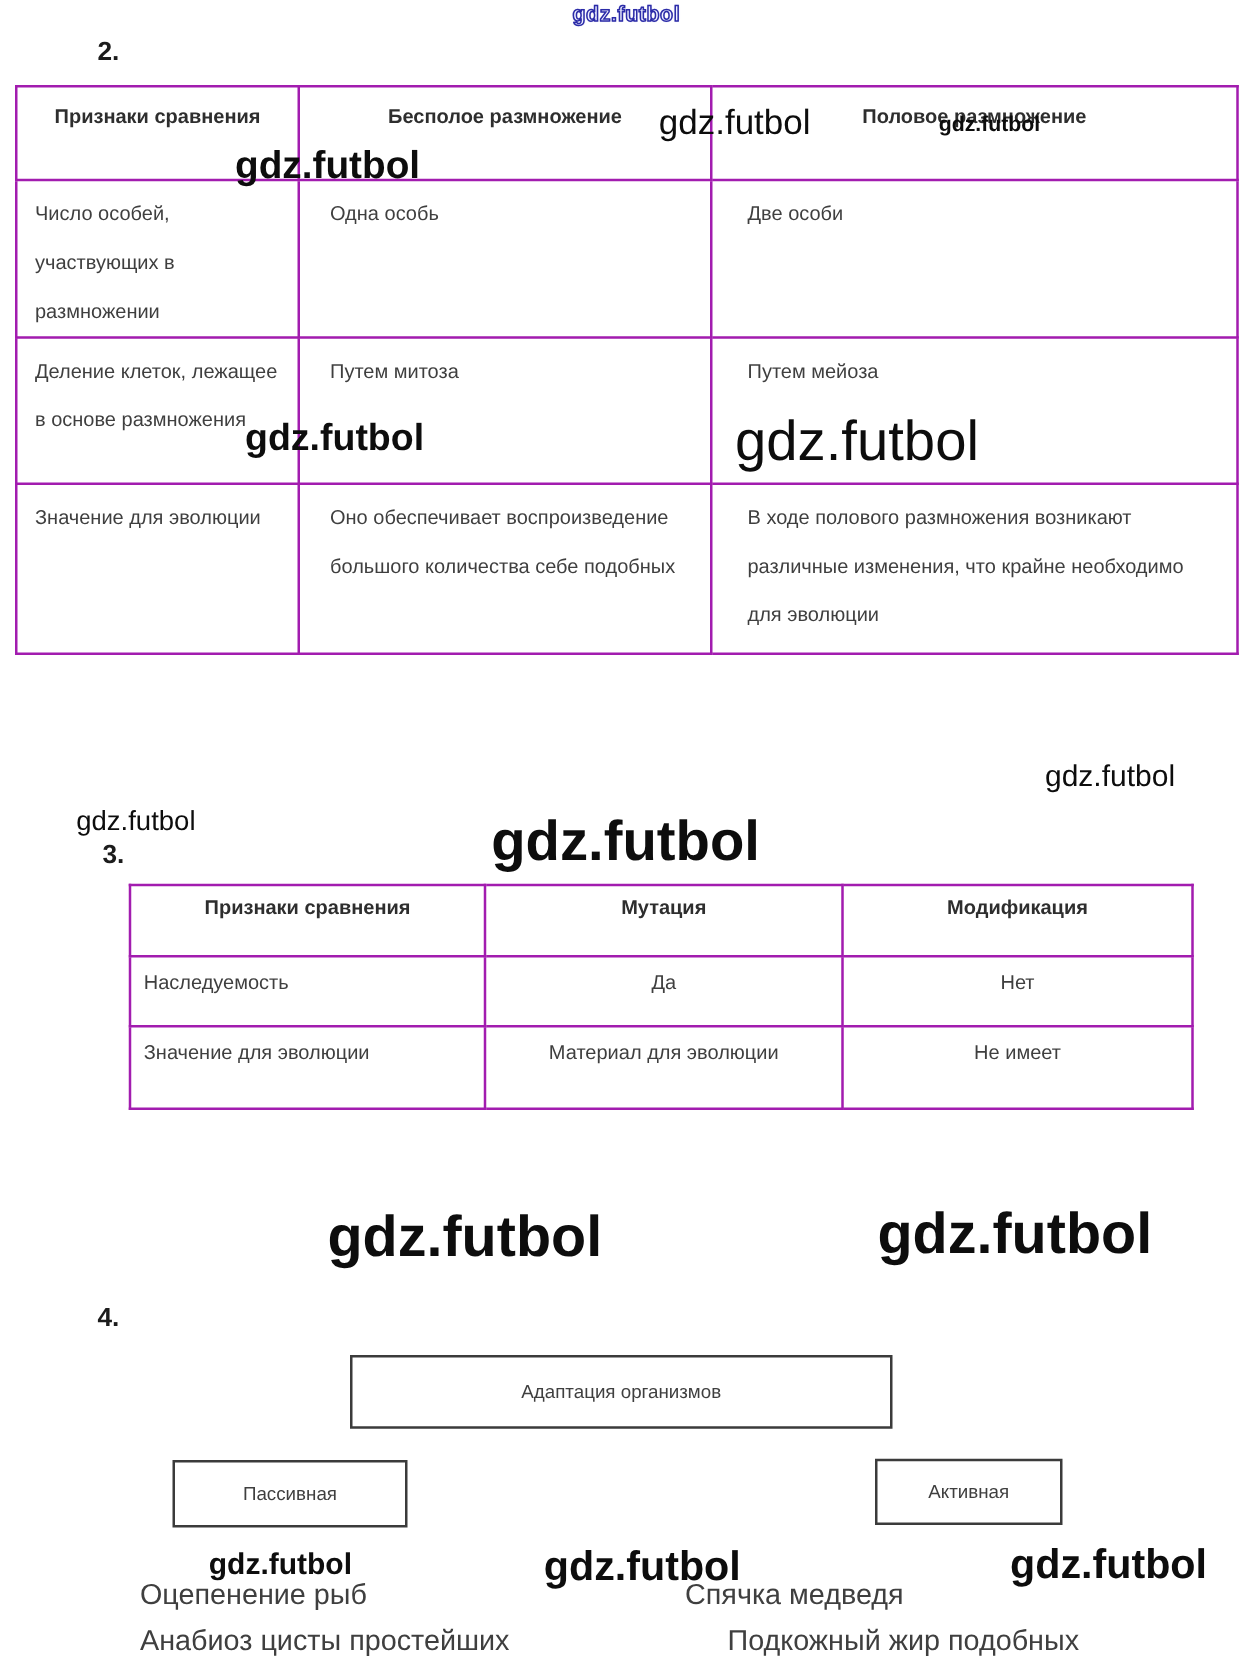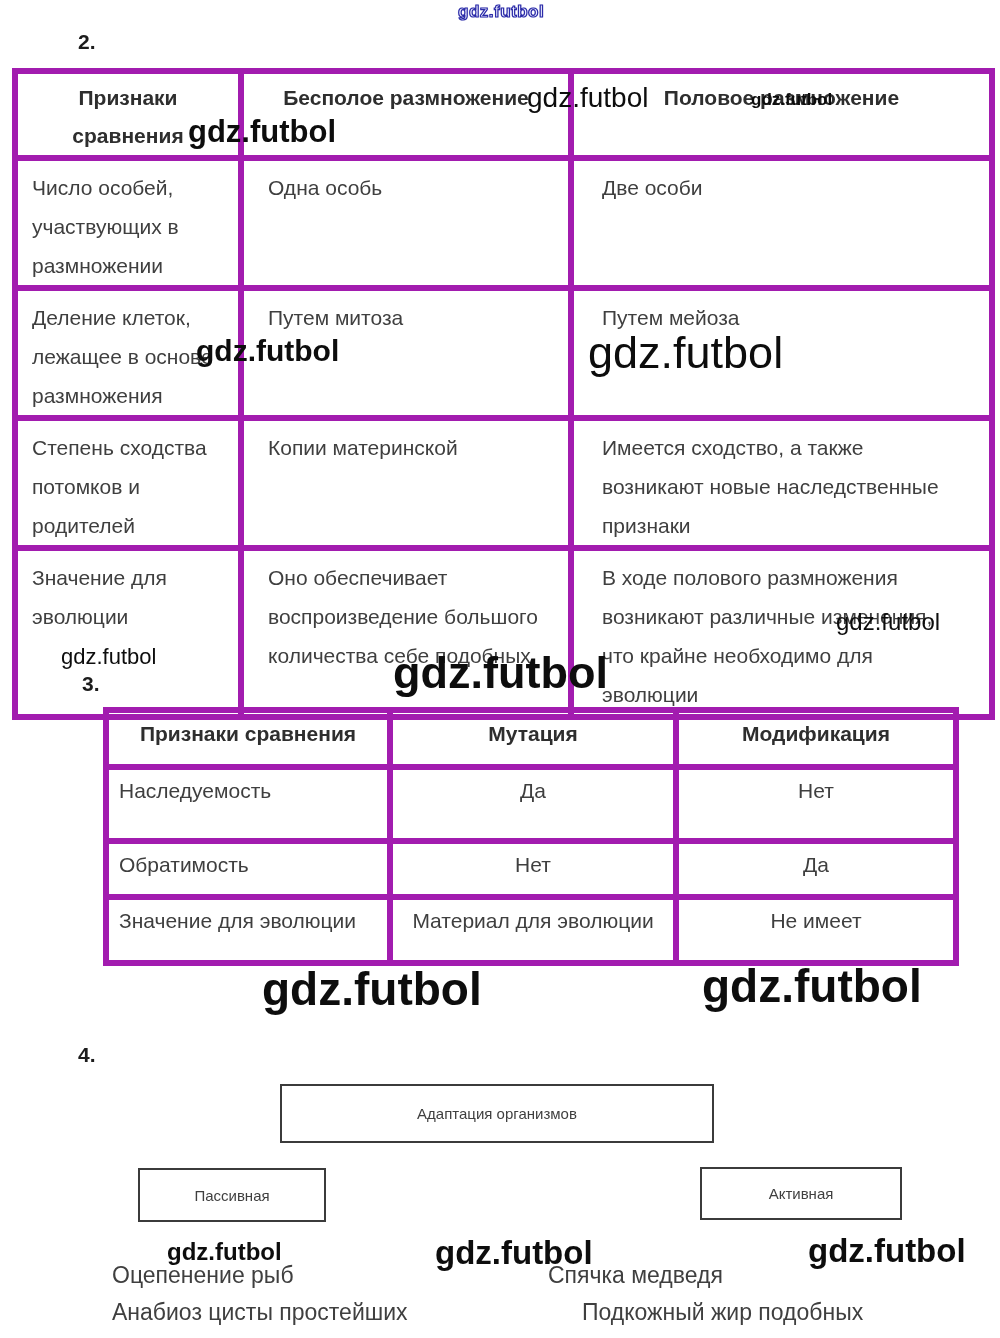--- a/index.html
+++ b/index.html
@@ -24,50 +24,50 @@
   .wm-m { top:1234px; left:808px; font-size:33px; font-weight:600; }
 
   
   .qlabel { position:absolute; font-weight:700; font-size:21px; color:#1c1c1c; }
   .q2 { top:30px; left:78px; }
   .q3 { top:672px; left:82px; }
   .q4 { top:1043px; left:78px; }
 
   
   table { border-collapse:collapse; table-layout:fixed; position:absolute; background:transparent; }
-  td, th { border:6px solid #a21caf; vertical-align:top; font-size:21px; color:#3f3f3f; overflow:hidden; }
+  td, th { border:2px solid #a21caf; vertical-align:top; font-size:16px; color:#3f3f3f; overflow:hidden; }
 
   .t1 { left:12px; top:68px; width:977px; }
   .t1 th { font-weight:700; color:#2e2e2e; text-align:center; line-height:38px; padding:5px 24px 0; }
   .t1 th.c1 { padding:5px 26px 0; }
   .t1 td { text-align:left; line-height:39px; padding:7px 14px 0; }
   .t1 td.c1 { padding:7px 14px 0; }
   .t1 td.c2 { padding:7px 24px 0; }
   .t1 td.c3 { padding:7px 28px 0; }
   .t1 .rh  { height:75px; }
   .t1 .r1  { height:117px; }
   .t1 .r2  { height:117px; }
   .t1 .r3  { height:117px; }
   .t1 .r4  { height:136px; }
 
   .t2 { left:103px; top:707px; width:850px; }
   .t2 th { font-weight:700; color:#2e2e2e; text-align:center; padding:9px 6px 0; }
   .t2 td { padding:9px 10px 0; text-align:center; line-height:24px; }
   .t2 td.c1 { text-align:left; padding-left:10px; }
   .t2 .rh { height:57px; }
-  .t2 .r1 { height:74px; }
+  .t2 .r1 { height:56px; }
   .t2 .r2 { height:56px; }
   .t2 .r3 { height:59px; }
   .t2 .r4 { height:66px; }
 
   
   .dbox { position:absolute; border:2px solid #3b3b3b; display:flex; align-items:center; justify-content:center; font-size:15px; color:#3f3f3f; background:#fff; }
   .d-root    { left:280px; top:1084px; width:434px; height:59px; }
   .d-passive { left:138px; top:1168px; width:188px; height:54px; }
-  .d-active  { left:700px; top:1167px; width:202px; height:53px; }
+  .d-active  { left:700px; top:1167px; width:150px; height:53px; }
 
   .example { position:absolute; font-size:23px; color:#3f3f3f; white-space:nowrap; }
   .ex-p1 { left:112px; top:1262px; }
   .ex-p2 { left:112px; top:1299px; }
   .ex-a1 { left:548px; top:1262px;text-align:right; }
   .ex-a2 { left:582px; top:1299px; }
 </style>
 </head>
 <body>
 
@@ -89,25 +89,20 @@
   </tr>
   <tr class="r1">
     <td class="c1">Число особей, участвующих в размножении</td>
     <td class="c2">Одна особь</td>
     <td class="c3">Две особи</td>
   </tr>
   <tr class="r2">
     <td class="c1">Деление клеток, лежащее в основе размножения</td>
     <td class="c2">Путем митоза</td>
     <td class="c3">Путем мейоза</td>
-  </tr>
-  <tr class="r3">
-    <td class="c1">Степень сходства потомков и родителей</td>
-    <td class="c2">Копии материнской</td>
-    <td class="c3">Имеется сходство, а также возникают новые наследственные признаки</td>
   </tr>
   <tr class="r4">
     <td class="c1">Значение для эволюции</td>
     <td class="c2">Оно обеспечивает воспроизведение большого количества себе подобных</td>
     <td class="c3">В ходе полового размножения возникают различные изменения, что крайне необходимо для эволюции</td>
   </tr>
 </tbody>
   </table>
 
 <span class="wm wm-a">gdz.futbol</span>
@@ -131,25 +126,20 @@
       <tr class="rh">
     <th>Признаки сравнения</th>
     <th>Мутация</th>
     <th>Модификация</th>
   </tr>
   <tr class="r1">
     <td class="c1">Наследуемость</td>
     <td>Да</td>
     <td>Нет</td>
   </tr>
-  <tr class="r2">
-    <td class="c1">Обратимость</td>
-    <td>Нет</td>
-    <td>Да</td>
-  </tr>
   <tr class="r4">
     <td class="c1">Значение для эволюции</td>
     <td>Материал для эволюции</td>
     <td>Не имеет</td>
   </tr>
 </tbody>
   </table>
 
 <span class="wm wm-i">gdz.futbol</span>
 <span class="wm wm-j">gdz.futbol</span>

